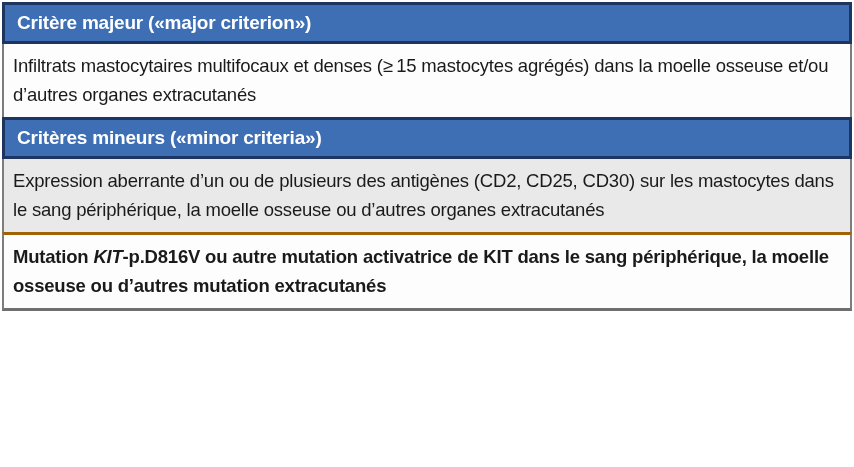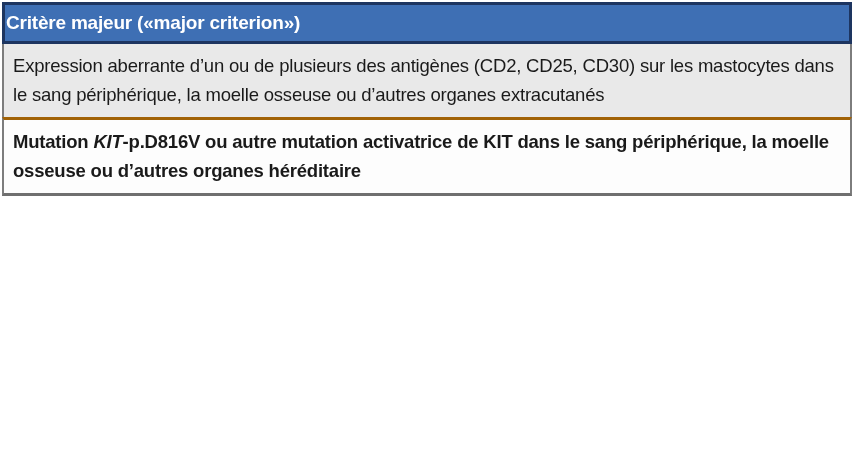--- a/index.html
+++ b/index.html
@@ -16,21 +16,21 @@
   .criteria-table {
     margin: 2px 2px 0 2px;
   }
   .header-row {
     background: #3e6fb4;
     border: 3px solid #1d3560;
     color: #ffffff;
     font-weight: bold;
     font-size: 19px;
     line-height: 22px;
-    padding: 7px 1px;
+    padding: 7px 12px;
     letter-spacing: -0.2px;
   }
   .body-row {
     background: #fdfdfd;
     border-left: 2px solid #7d7d7d;
     border-right: 2px solid #7d7d7d;
     color: #1a1a1a;
     font-size: 18.5px;
     line-height: 29px;
     padding: 7px 9px 8px 9px;
@@ -52,25 +52,31 @@
 </style>
 </head>
 <body>
 
 <div class="criteria-table">
 
   <div class="header-row">
     <span>Critère majeur («major criterion»)</span>
   </div>
 
+  <div class="body-row">
+    <span>Infiltrats mastocytaires multifocaux et denses (≥ 15 mastocytes agrégés) dans la moelle osseuse et/ou d’autres organes extracutanés</span>
+  </div>
 
+  <div class="header-row">
+    <span>Critères mineurs («minor criteria»)</span>
+  </div>
 
 
   <div class="body-row gray">
     <span>Expression aberrante d’un ou de plusieurs des antigènes (CD2, CD25, CD30) sur les mastocytes dans le sang périphérique, la moelle osseuse ou d’autres organes extracutanés</span>
   </div>
 
   <div class="body-row">
-    <span>Mutation </span><span class="italic">KIT</span><span>-p.D816V ou autre mutation activatrice de KIT dans le sang périphérique, la moelle osseuse ou d’autres organes héréditaire</span>
+    <span>Mutation </span><span class="italic">KIT</span><span>-p.D816V ou autre mutation activatrice de KIT dans le sang périphérique, la moelle osseuse ou d’autres mutation extracutanés</span>
   </div>
 
 
 </div>
 
 </body></html>

